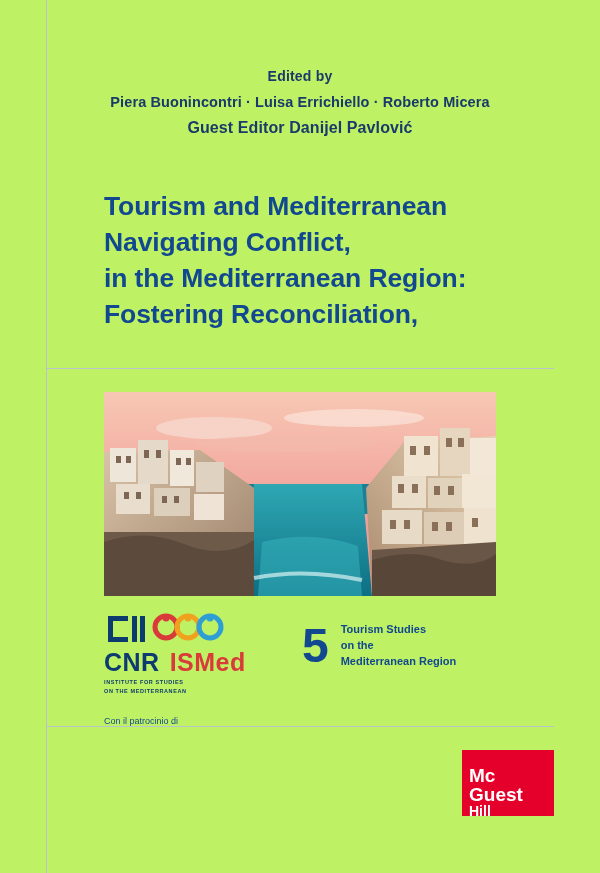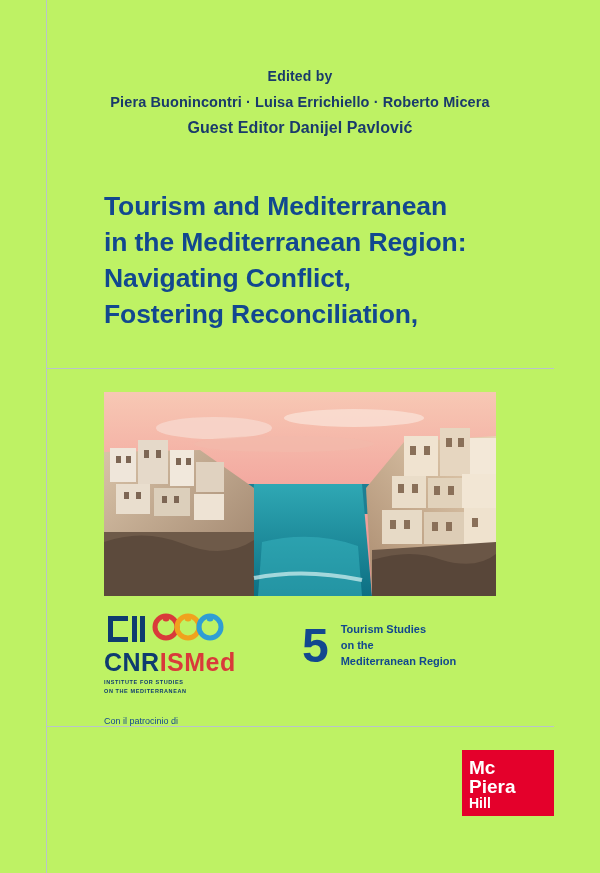--- a/index.html
+++ b/index.html
@@ -187,21 +187,21 @@
 
   
   .mgh {
     position: absolute;
     left: 462px;
     top: 750px;
     width: 92px;
     height: 66px;
     background: #e4002b;
     color: #ffffff;
-    padding: 8px 7px;
+    padding: 16px 7px;
     box-sizing: border-box;
   }
   .mgh-mc { font-size: 19px; font-weight: bold; line-height: 1.0; }
   .mgh-graw { font-size: 19px; font-weight: bold; line-height: 1.0; }
   .mgh-hill { font-size: 14px; font-weight: bold; line-height: 1.0; }
 </style>
 </head>
 <body>
 
 <div class="cover">
@@ -211,22 +211,22 @@
   <div class="hline hline-bottom"></div>
 
   <div class="editors">
     <div class="edited-by">Edited by</div>
     <div class="names">Piera Buonincontri · Luisa Errichiello · Roberto Micera</div>
     <div class="guest">Guest Editor Danijel Pavlović</div>
   </div>
 
   <div class="title">
     <div>Tourism and Mediterranean</div>
+    <div>Navigating Conflict,</div>
     <div>in the Mediterranean Region:</div>
-    <div>Navigating Conflict,</div>
     <div>Fostering Reconciliation,</div>
   </div>
 
   <div class="photo">
     <svg width="392" height="204" viewBox="0 0 392 204">
       <defs>
         <linearGradient id="sky" x1="0" y1="0" x2="0" y2="1">
           <stop offset="0%" stop-color="#f7c8b4"></stop>
           <stop offset="45%" stop-color="#f3a9a0"></stop>
           <stop offset="100%" stop-color="#e98f92"></stop>
@@ -315,21 +315,21 @@
       <path d="M4 4 h20 v5 h-15 v16 h15 v5 h-20 z" fill="#0e3b6f"></path>
       <rect x="28" y="4" width="5" height="26" fill="#0e3b6f"></rect>
       <rect x="36" y="4" width="5" height="26" fill="#0e3b6f"></rect>
       <circle cx="62" cy="15" r="11" fill="none" stroke="#d93a3a" stroke-width="5"></circle>
       <circle cx="84" cy="15" r="11" fill="none" stroke="#f0a21e" stroke-width="5"></circle>
       <circle cx="106" cy="15" r="11" fill="none" stroke="#2f9ed4" stroke-width="5"></circle>
       <circle cx="62" cy="6" r="3.5" fill="#d93a3a"></circle>
       <circle cx="84" cy="6" r="3.5" fill="#f0a21e"></circle>
       <circle cx="106" cy="6" r="3.5" fill="#2f9ed4"></circle>
     </svg>
-    <div style="display:flex; align-items:baseline;">
+    <div style="display:flex; align-items:baseline;gap:10px;">
       <span class="cnr-name">CNR</span>
       <span class="cnr-name cnr-ismed">ISMed</span>
     </div>
     <div class="cnr-sub">INSTITUTE FOR STUDIES</div>
     <div class="cnr-sub" style="margin-top:0">ON THE MEDITERRANEAN</div>
   </div>
 
   <div class="series">
     <div class="series-number">5</div>
     <div class="series-text">
@@ -338,17 +338,17 @@
       <div>Mediterranean Region</div>
     </div>
   </div>
 
   <div class="patronage">
     <div class="patronage-label">Con il patrocinio di</div>
   </div>
 
   <div class="mgh">
     <div class="mgh-mc">Mc</div>
-    <div class="mgh-graw">Piera</div>
+    <div class="mgh-graw">Guest</div>
     <div class="mgh-hill">Hill</div>
   </div>
 
 </div>
 
 </body></html>

